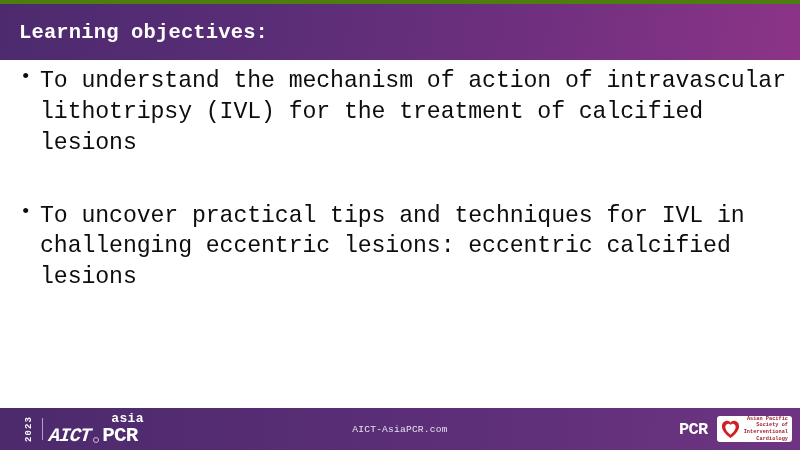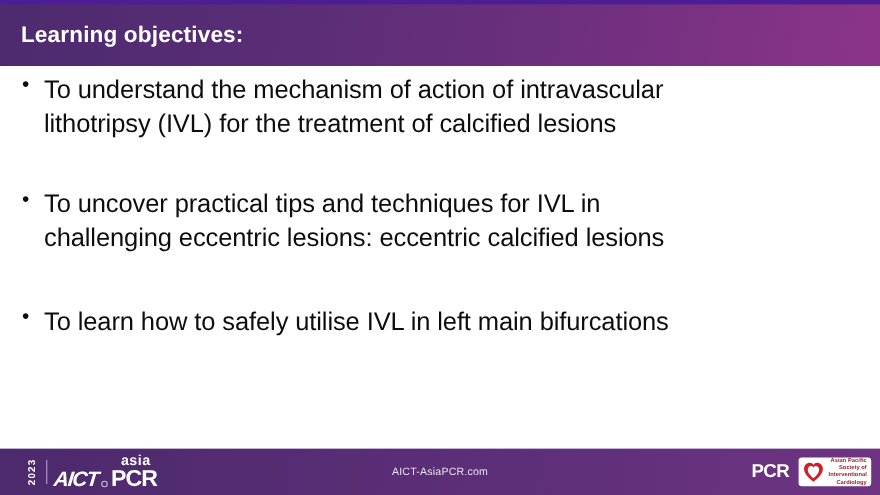--- a/index.html
+++ b/index.html
@@ -10,22 +10,23 @@
   body {
     width: 800px;
     height: 450px;
     overflow: hidden;
     font-family: "Liberation Sans", "DejaVu Sans", sans-serif;
   }
   .slide {
     position: relative;
     width: 800px;
     height: 450px;
-    background: #4c1d95;
+    background: #4d7c0f;
     overflow: hidden;
+    font-family: Liberation Mono, monospace;
   }
 
   
   .header-bar {
     position: absolute;
     left: 0;
     top: 4px;
     width: 800px;
     height: 56px;
     background: linear-gradient(100deg, #4d2a6e 0%, #582d76 30%, #6c2f7e 62%, #8c3487 100%);
@@ -220,21 +221,20 @@
   <div class="header-bar">
     <div class="header-title">Learning objectives:</div>
   </div>
 
   <div class="body-area">
     <ul class="bullets">
       <li class="bullet b1">To understand the mechanism of action of intravascular
 lithotripsy (IVL) for the treatment of calcified lesions</li>
       <li class="bullet b2">To uncover practical tips and techniques for IVL in
 challenging eccentric lesions: eccentric calcified lesions</li>
-      <li class="bullet b3">To learn how to safely utilise IVL in left main bifurcations</li>
     </ul>
   </div>
 
   <div class="footer-bar">
 
     <div class="footer-left">
       <div class="year-vert">2023</div>
       <div class="year-rule"></div>
       <div class="aict-pcr">
         <div class="aict-word">AICT</div>

